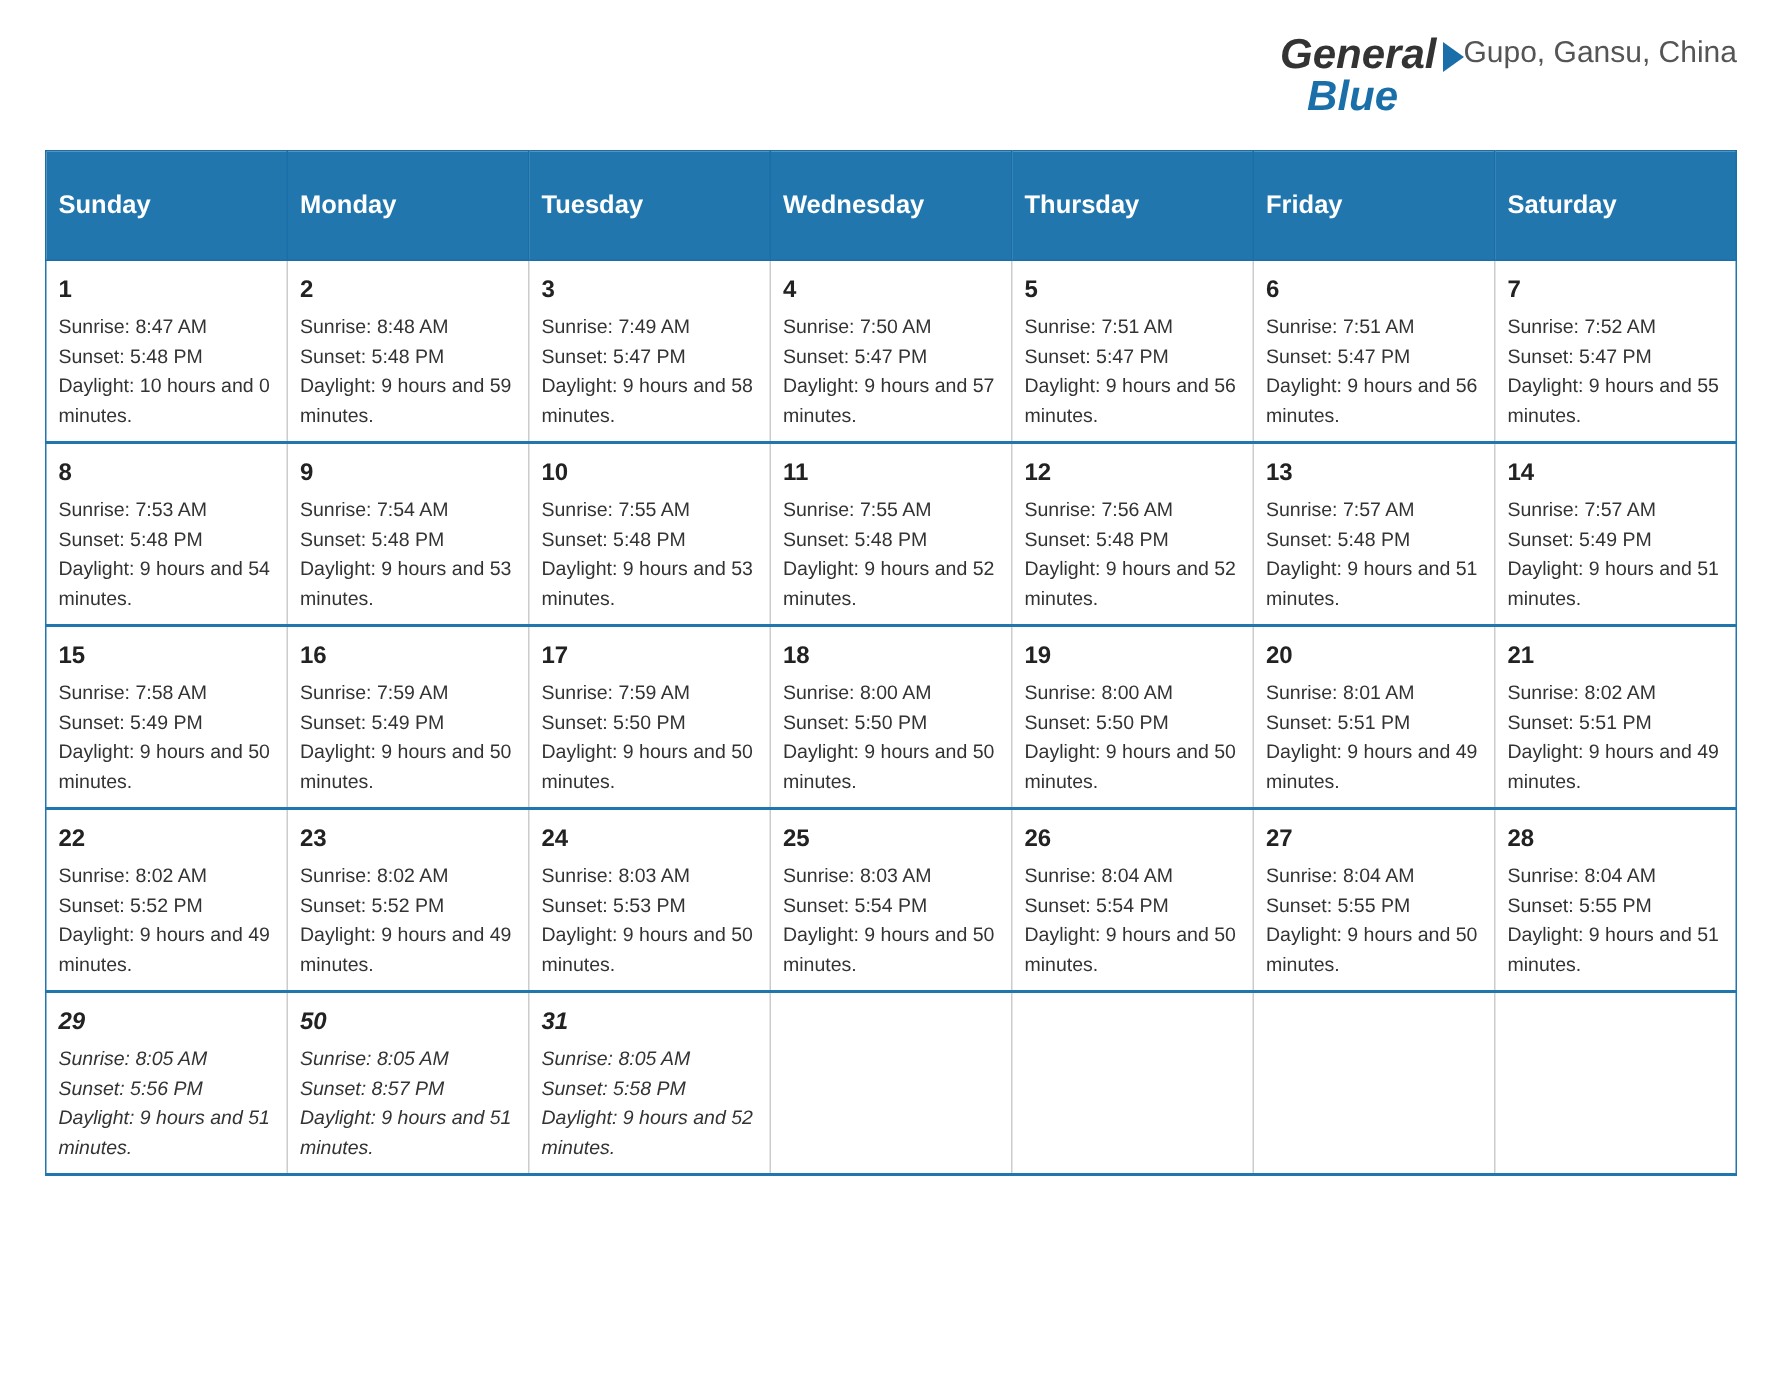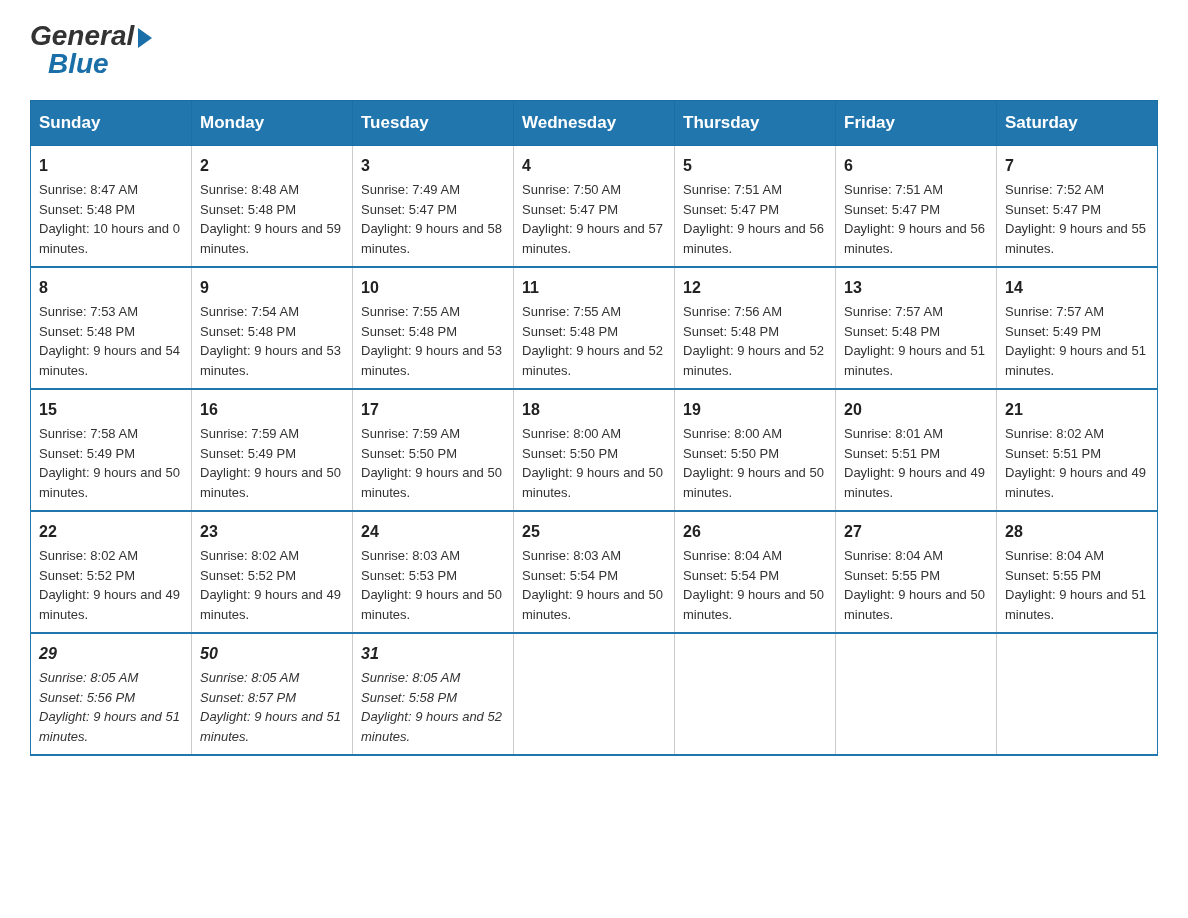--- a/index.html
+++ b/index.html
@@ -5,21 +5,21 @@
     * { box-sizing: border-box; margin: 0; padding: 0; }
     body {
       font-family: Arial, sans-serif;
       background: #fff;
       padding: 20px 30px;
       width: 1188px;
       min-height: 918px;
     }
     .header {
       display: flex;
-      justify-content: space-between;
+      justify-content: flex-end;
       align-items: flex-start;
       margin-bottom: 20px;
     }
     .logo {
       display: flex;
       flex-direction: column;
       align-items: flex-start;
     }
     .logo-top {
       display: flex;
@@ -66,21 +66,21 @@
       width: 100%;
       border-collapse: collapse;
     }
     thead tr {
       background-color: #2176ae;
     }
     thead th {
       color: #fff;
       font-size: 17px;
       font-weight: bold;
-      padding: 12px 8px;
+      padding: 26px 8px;
       text-align: left;
       border: 1px solid #1a6fa8;
     }
     tbody tr {
       border-bottom: 2px solid #2176ae;
     }
     tbody td {
       vertical-align: top;
       padding: 8px 8px;
       font-size: 13px;
@@ -120,20 +120,21 @@
 
 <div class="header">
   <div class="logo">
     <div class="logo-top">
       <span class="logo-general">General</span>
       <div class="logo-arrow"></div>
     </div>
     <span class="logo-blue">Blue</span>
   </div>
   <div class="title-area">
+    <div class="location">Gupo, Gansu, China</div>
   </div>
 </div>
 
 <table>
   <thead>
     <tr>
     <th>Sunday</th>
         <th>Monday</th>
         <th>Tuesday</th>
         <th>Wednesday</th>

